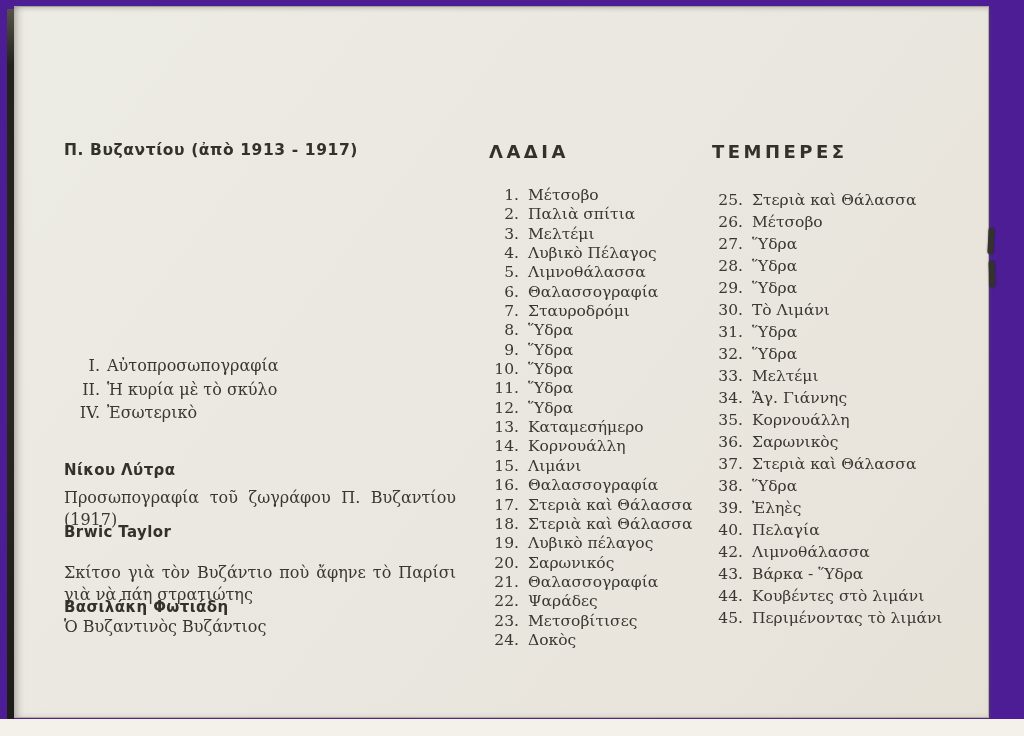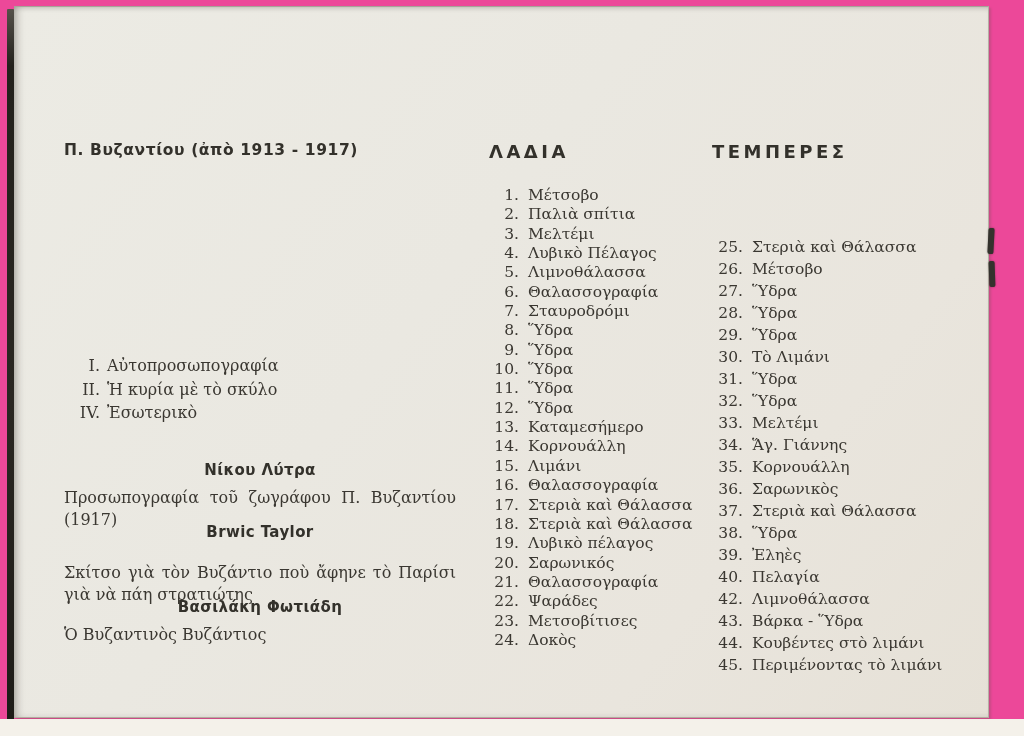--- a/index.html
+++ b/index.html
@@ -1,18 +1,18 @@
 <!DOCTYPE html>
 <html><head>
 <meta charset="utf-8">
 <style>
   * { margin:0; padding:0; box-sizing:border-box; }
   body { width:1024px; height:736px; background:#f3f0e8; font-family:"DejaVu Serif", serif; }
 
-  .scan { position:relative; width:1024px; height:736px; background:#ec4899; overflow:hidden; }
+  .scan { position:relative; width:1024px; height:736px; background:#4c1d95; overflow:hidden; }
 
   .binding-strip {
     position:absolute; left:7px; top:9px; width:7px; height:712px;
     background:linear-gradient(180deg,#55514a 0%, #23211c 8%, #2a2722 55%, #1e1c18 100%);
     border-radius:1px;
   }
 
   .paper {
     position:absolute; left:14px; top:6px; width:975px; height:712px;
     background:linear-gradient(128deg, #ecebe4 0%, #eae8e1 42%, #e9e5dd 75%, #e6e1d7 100%);
@@ -36,40 +36,40 @@
   .page-header {
     position:absolute; left:50px; top:134px; font-size:15.5px; letter-spacing:.6px;
   }
 
   
   .roman-list { position:absolute; left:46px; top:349px; list-style:none; }
   .roman-list li { display:flex; height:23.5px; font-size:16px; }
   .roman-list .rnum { width:40px; text-align:right; margin-right:7px; }
 
   .section { position:absolute; left:50px; }
-  .artist { font-size:15px; letter-spacing:.4px;text-align:center; }
+  .artist { font-size:15px; letter-spacing:.4px; }
   .work { font-size:16px; width:392px; text-align:justify; line-height:22px; }
   .sec-1 { top:454px; } .sec-1 .work { margin-top:8px; }
   .sec-2 { top:516px; } .sec-2 .work { margin-top:21px; }
-  .sec-3 { top:591px; } .sec-3 .work { margin-top:8px; }
+  .sec-3 { top:591px; } .sec-3 .work { }
 
   
   .col-title { position:absolute; font-size:18px; letter-spacing:3.5px; top:134px; }
   .oils-title { left:475px; }
   .temperas-title { left:698px; }
 
   .works-list { position:absolute; list-style:none; }
   .works-list li { display:flex; font-size:15.5px; color:#3a3731; }
   .works-list .num { text-align:right; margin-right:9px; }
 
   .oils-list { left:460px; top:179px; }
   .oils-list li { height:19.35px; }
   .oils-list .num { width:45px; }
 
-  .temperas-list { left:682px; top:184px;margin-top:47px; }
+  .temperas-list { left:682px; top:184px; }
   .temperas-list li { height:22px; }
   .temperas-list .num { width:47px; }
 
   .bottom-strip { position:absolute; left:0; top:719px; width:1024px; height:17px; background:#f4f1ea; }
 </style>
 </head>
 <body>
 
 <div class="scan">
 

